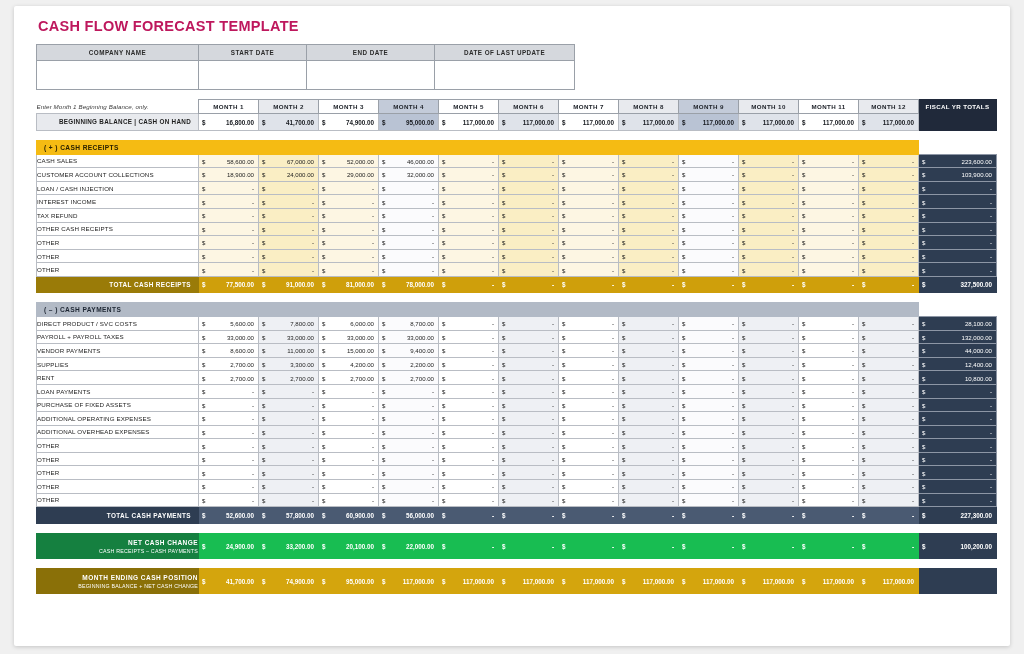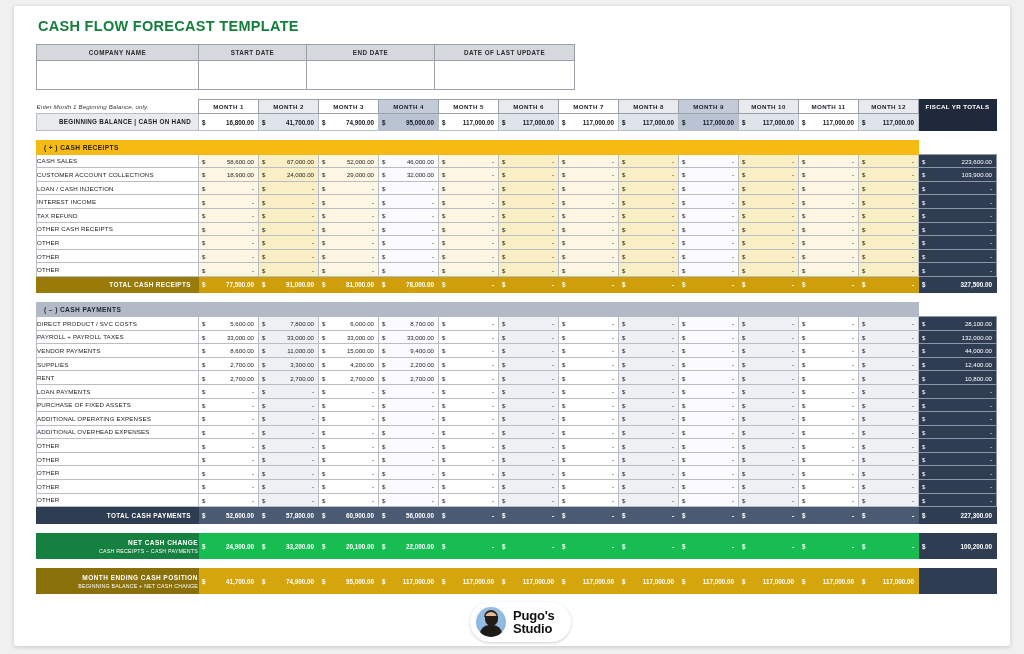--- a/index.html
+++ b/index.html
@@ -9,21 +9,21 @@
     -webkit-font-smoothing:antialiased;
   }
   .page{
     position:absolute;left:14px;top:6px;width:996px;height:640px;
     background:#ffffff;box-shadow:0 1px 4px rgba(0,0,0,.18);
     border-radius:2px;overflow:hidden;
   }
   .inner{position:absolute;left:22px;top:12px;width:960px;}
 
   .title{
-    font-size:14.5px;font-weight:bold;color:#15803d;letter-spacing:.3px;
+    font-size:14.5px;font-weight:bold;color:#be185d;letter-spacing:.3px;
     margin:0 0 10px 2px;
   }
 
   
   table{border-collapse:collapse;table-layout:fixed;}
   .info{width:538px;}
   .info th{
     background:#d5d8dd;border:1px solid #9aa0a8;
     font-size:6.3px;font-weight:bold;color:#2b2b2b;letter-spacing:.45px;
     height:13px;text-align:center;
@@ -1792,25 +1792,13 @@
               <span class="s">$</span>
               <span class="v">117,000.00</span>
             </td>
             <td class="m tcell"></td>
           </tr>
         </tbody>
   </table>
 
 </div>
 
-  <div class="wm">
-    <div class="av">
-      <div class="hair"></div>
-        <div class="head"></div>
-      <div class="beard"></div>
-        <div class="body"></div>
-    </div>
-    <div class="txt">
-      <div>Pugo's</div>
-      <div>Studio</div>
-    </div>
-  </div>
 </div>
 
 </body></html>

